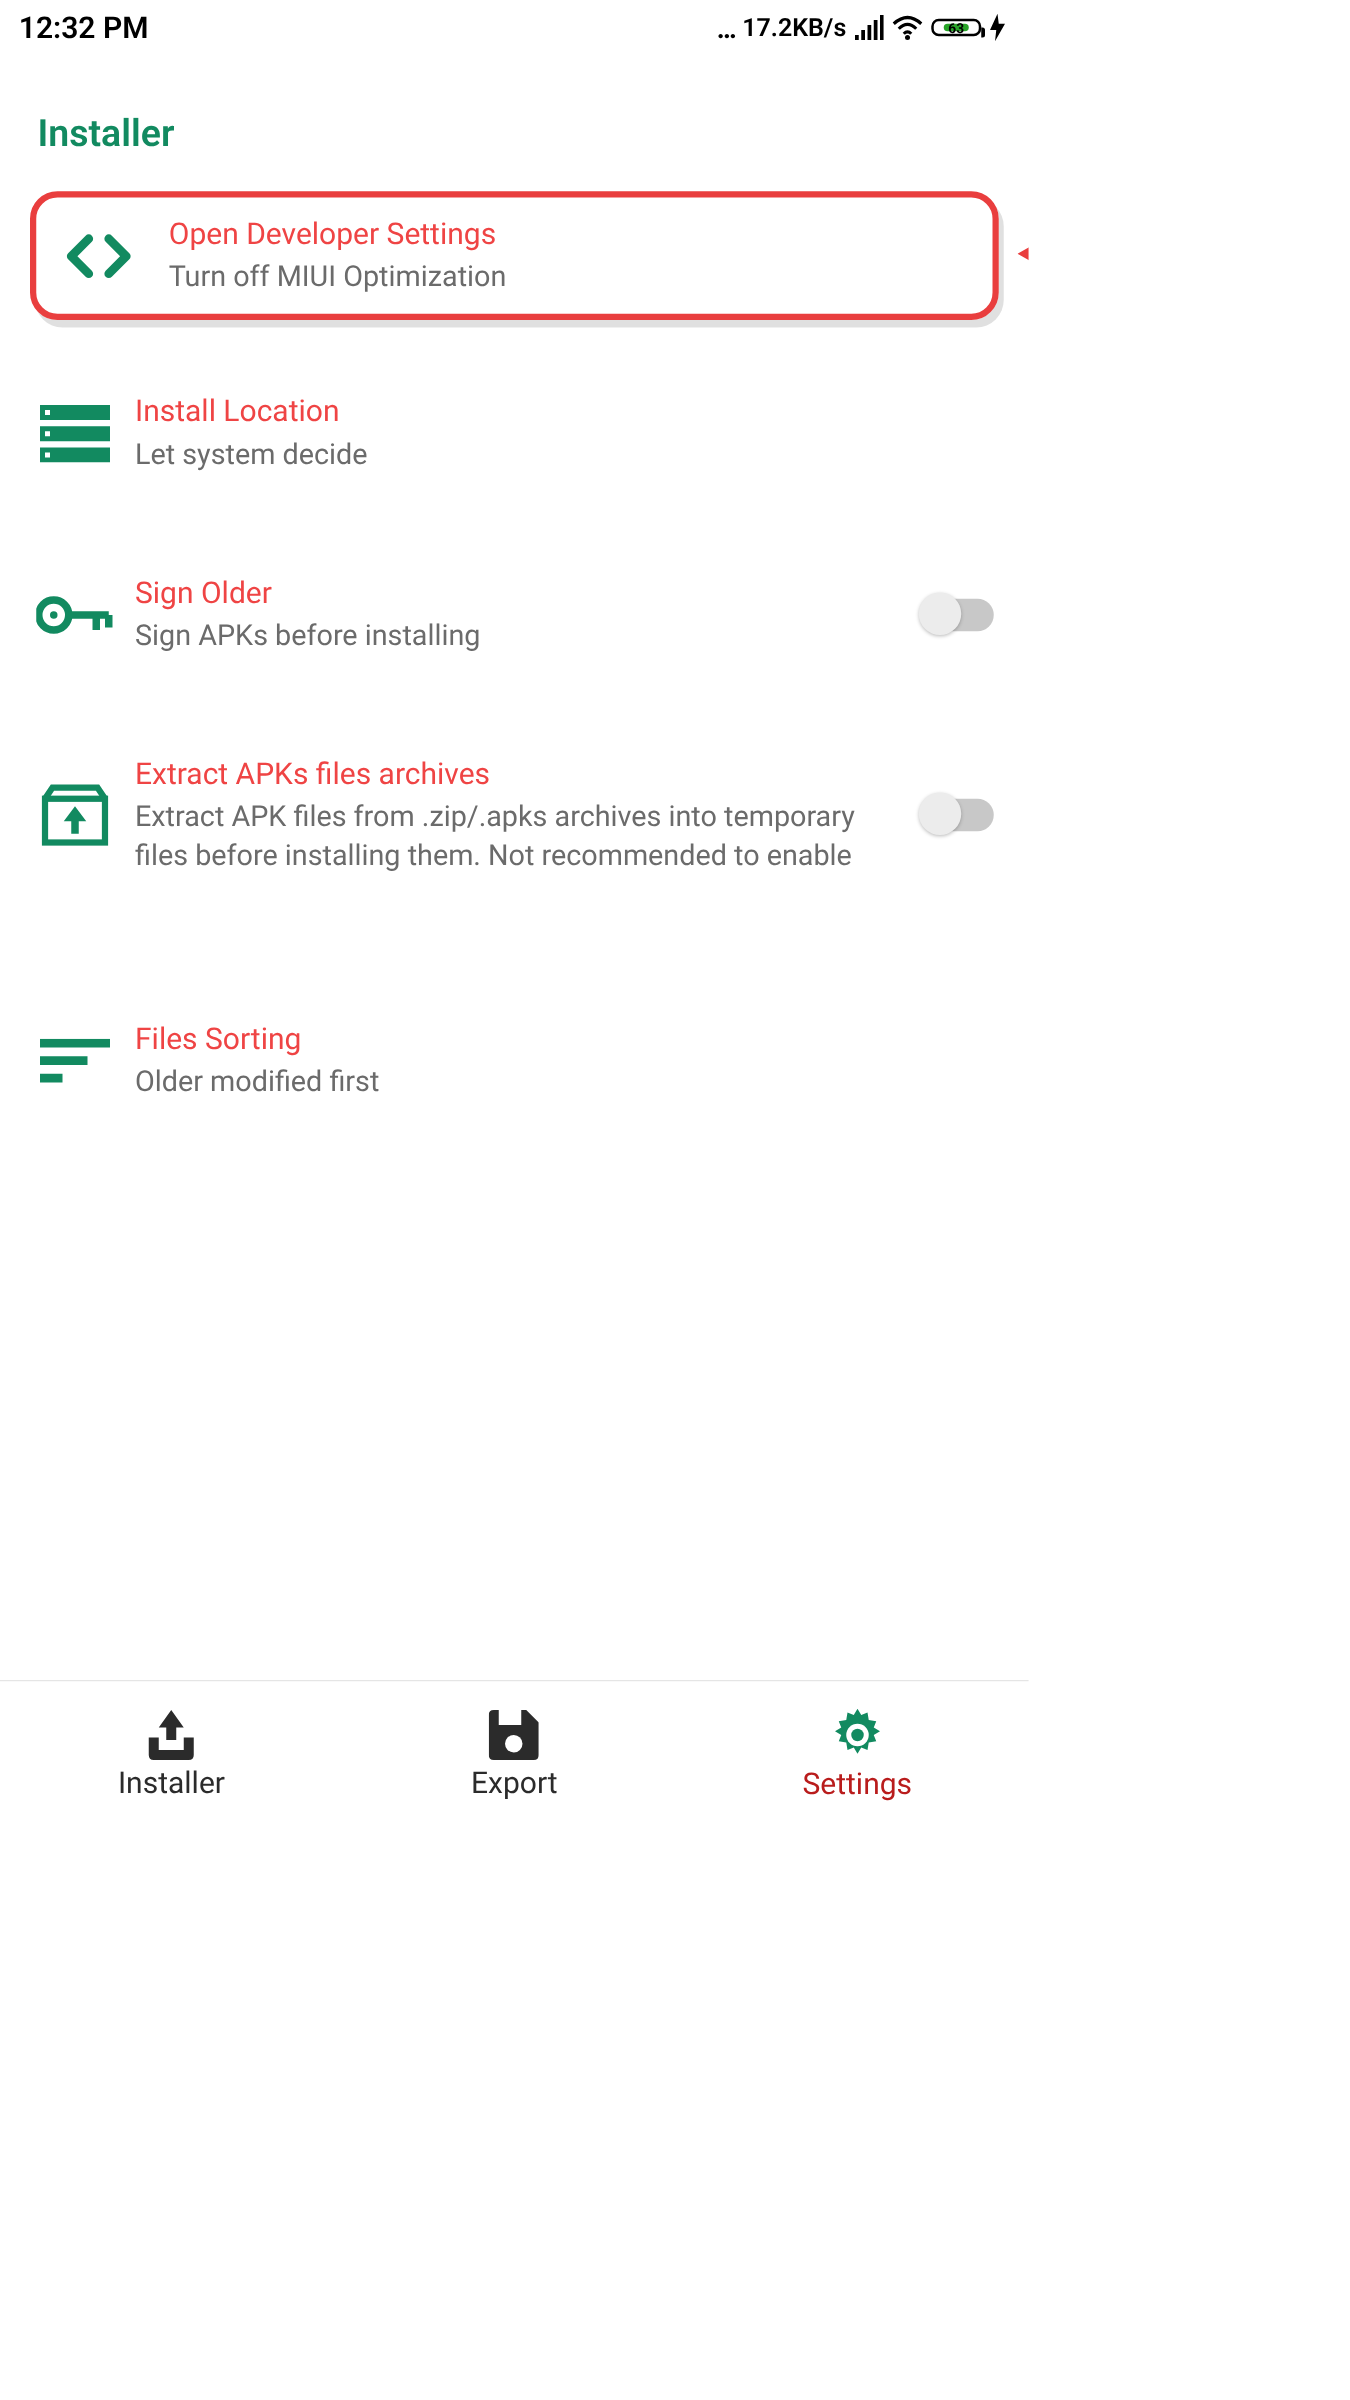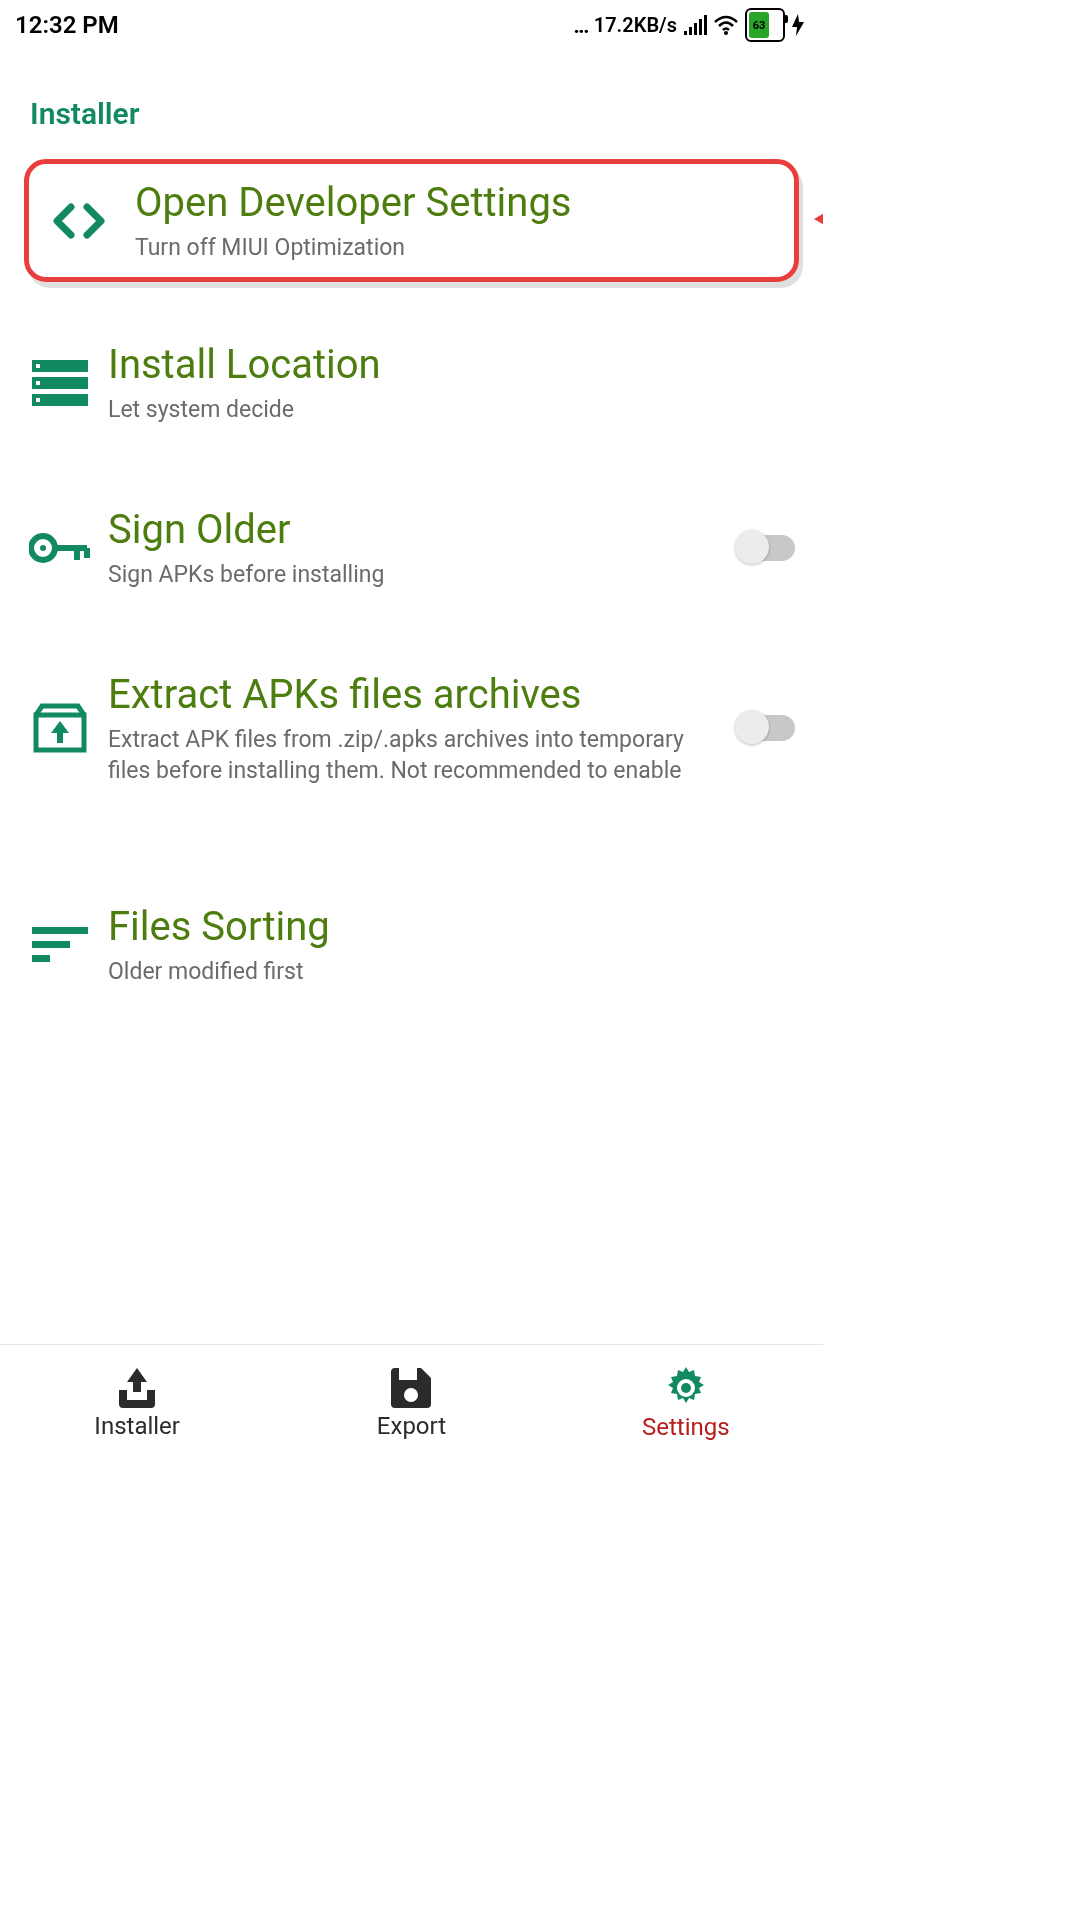--- a/index.html
+++ b/index.html
@@ -27,24 +27,25 @@
       gap: 6px;
       font-size: 20px;
     }
     .status-right .dots { font-size: 24px; letter-spacing: -2px; }
     .status-right svg { display: block; }
     .battery {
       display: inline-flex;
       align-items: center;
       border: 2px solid #000;
       border-radius: 6px;
-      height: 34px;
+      height: 14px;
       width: 40px;
       position: relative;
       padding: 2px;
+      justify-content: center;
     }
     .battery::after {
       content: "";
       position: absolute;
       right: -5px;
       top: 5px;
       width: 3px;
       height: 8px;
       background: #000;
       border-radius: 0 2px 2px 0;
@@ -96,22 +97,22 @@
     .li-icon {
       width: 64px;
       min-width: 64px;
       height: 64px;
       display: flex;
       align-items: center;
       justify-content: center;
     }
     .li-text { flex: 1; min-width: 0; }
     .li-title {
-      font-size: 40px;
-      color: #4d7c0f;
+      font-size: 24px;
+      color: #ef4444;
       line-height: 1.25;
     }
     .li-sub {
       font-size: 23px;
       color: #6b6b6b;
       line-height: 1.35;
       padding-top: 4px;
     }
     .toggle {
       width: 58px;

